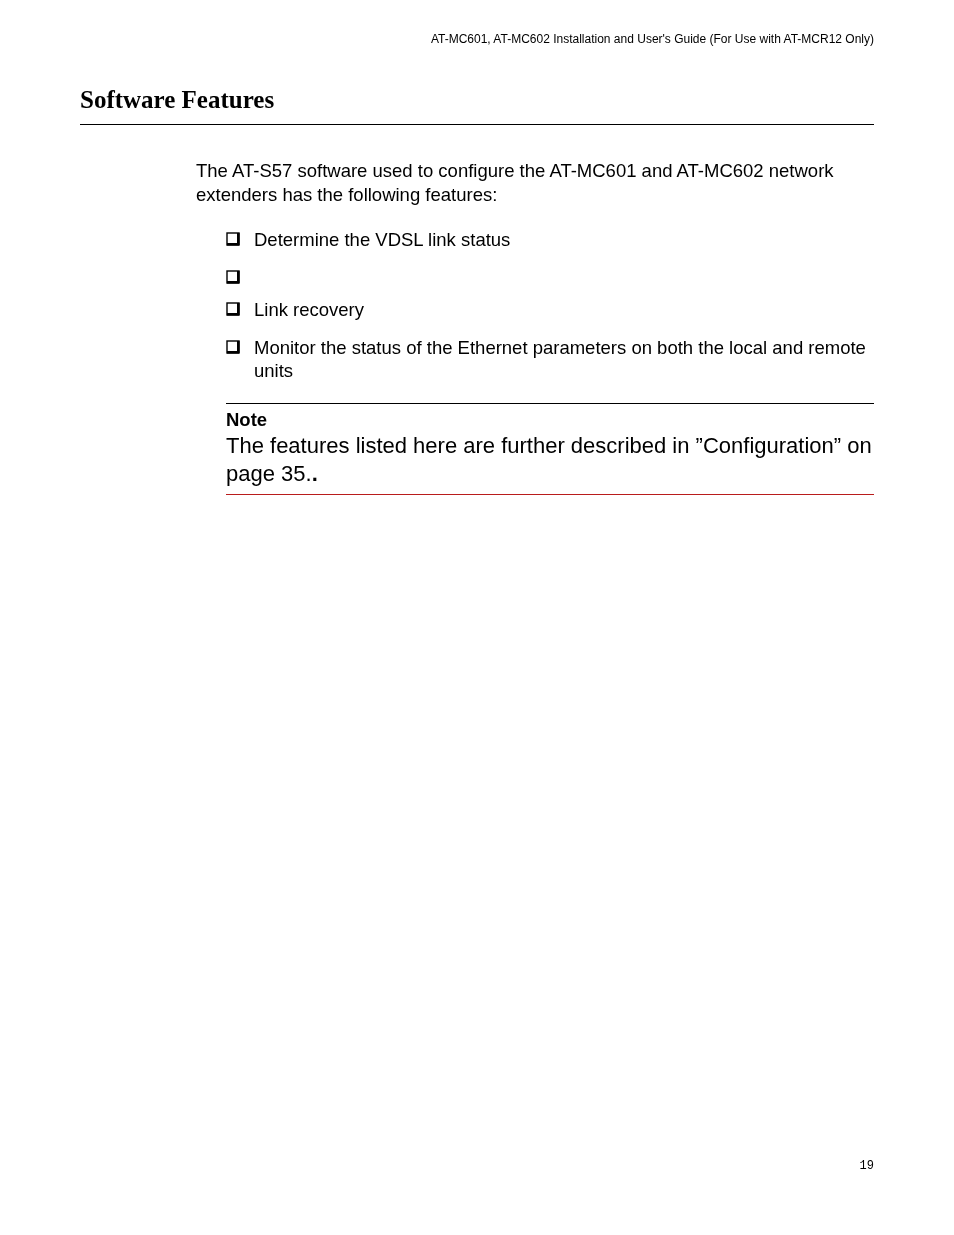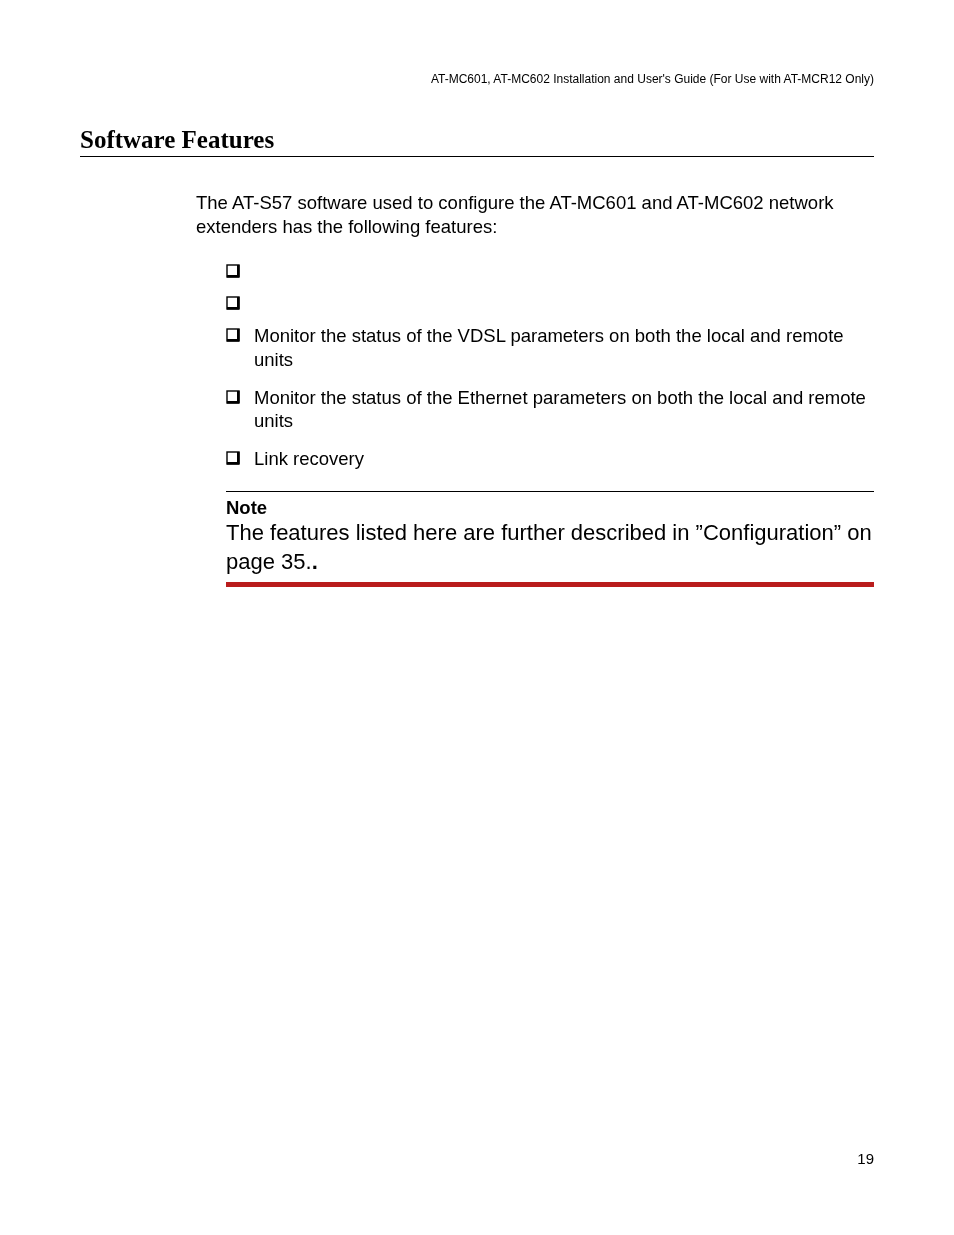--- a/index.html
+++ b/index.html
@@ -16,28 +16,27 @@
   .page {
     padding: 32px 80px 0 80px;
     box-sizing: border-box;
   }
   .running-header {
     font-size: 12px;
     text-align: right;
     font-family: Arial, Helvetica, sans-serif;
     color: #000;
     margin-bottom: 40px;
-    margin-top: 40px;
   }
   .section-title {
     font-family: "Palatino Linotype", "Book Antiqua", Palatino, Georgia, serif;
     font-weight: bold;
     font-size: 25px;
     border-bottom: 1px solid #000;
-    padding-bottom: 2px;
+    padding-bottom: 10px;
     margin: 0 0 34px 0;
   }
   .body-block {
     margin-left: 116px;
     font-size: 18.5px;
     line-height: 1.28;
   }
   .intro {
     margin-bottom: 22px;
   }
@@ -53,38 +52,38 @@
     padding-left: 30px;
   }
   .checkbox-icon {
     flex: 0 0 auto;
     margin-right: 14px;
     margin-top: 4px;
   }
   .checkbox-icon svg { display: block; }
   .note-box {
     border-top: 1px solid #000;
-    border-bottom: 5px solid #b91c1c;
+    border-bottom: 1px solid #b91c1c;
     padding: 4px 0 6px 0;
     margin-left: 30px;
   }
   .note-label {
     font-weight: bold;
     font-size: 18.5px;
   }
   .note-text {
     font-size: 22px;
     line-height: 1.28;
   }
   .page-number {
     position: absolute;
-    bottom: 68px;
+    bottom: 62px;
     right: 80px;
-    font-size: 15px;
-    font-family: Liberation Sans, sans-serif;
+    font-size: 12px;
+    font-family: Liberation Mono, monospace;
   }
 </style>
 </head>
 <body>
 
 <div class="page">
   <div class="running-header">AT-MC601, AT-MC602 Installation and User's Guide (For Use with AT-MCR12 Only)</div>
 
   <h1 class="section-title">Software Features</h1>
 
@@ -93,59 +92,50 @@
 
     <ul class="feature-list">
       <li>
         <span class="checkbox-icon">
           <svg width="14" height="14" viewBox="0 0 14 14">
               <rect x="1" y="1" width="12" height="12" fill="none" stroke="#000" stroke-width="1.4"></rect>
               <rect x="1" y="11" width="12" height="2.5" fill="#000"></rect>
               <rect x="11" y="1" width="2.5" height="12" fill="#000"></rect>
             </svg>
         </span>
+        <span>Determine the VDSL link status</span>
       </li>
       <li>
         <span class="checkbox-icon">
           <svg width="14" height="14" viewBox="0 0 14 14">
               <rect x="1" y="1" width="12" height="12" fill="none" stroke="#000" stroke-width="1.4"></rect>
               <rect x="1" y="11" width="12" height="2.5" fill="#000"></rect>
               <rect x="11" y="1" width="2.5" height="12" fill="#000"></rect>
             </svg>
         </span>
       </li>
       <li>
         <span class="checkbox-icon">
           <svg width="14" height="14" viewBox="0 0 14 14">
               <rect x="1" y="1" width="12" height="12" fill="none" stroke="#000" stroke-width="1.4"></rect>
               <rect x="1" y="11" width="12" height="2.5" fill="#000"></rect>
               <rect x="11" y="1" width="2.5" height="12" fill="#000"></rect>
             </svg>
         </span>
-        <span>Monitor the status of the VDSL parameters on both the local and remote units</span>
+        <span>Link recovery</span>
       </li>
       <li>
         <span class="checkbox-icon">
           <svg width="14" height="14" viewBox="0 0 14 14">
               <rect x="1" y="1" width="12" height="12" fill="none" stroke="#000" stroke-width="1.4"></rect>
               <rect x="1" y="11" width="12" height="2.5" fill="#000"></rect>
               <rect x="11" y="1" width="2.5" height="12" fill="#000"></rect>
             </svg>
         </span>
         <span>Monitor the status of the Ethernet parameters on both the local and remote units</span>
-      </li>
-      <li>
-        <span class="checkbox-icon">
-          <svg width="14" height="14" viewBox="0 0 14 14">
-              <rect x="1" y="1" width="12" height="12" fill="none" stroke="#000" stroke-width="1.4"></rect>
-              <rect x="1" y="11" width="12" height="2.5" fill="#000"></rect>
-              <rect x="11" y="1" width="2.5" height="12" fill="#000"></rect>
-            </svg>
-        </span>
-        <span>Link recovery</span>
       </li>
     </ul>
 
     <div class="note-box">
       <div class="note-label">Note</div>
       <div class="note-text"><span>The features listed here are further described in ”Configuration” on page 35.</span><strong>.</strong></div>
     </div>
   </div>
 </div>
 

